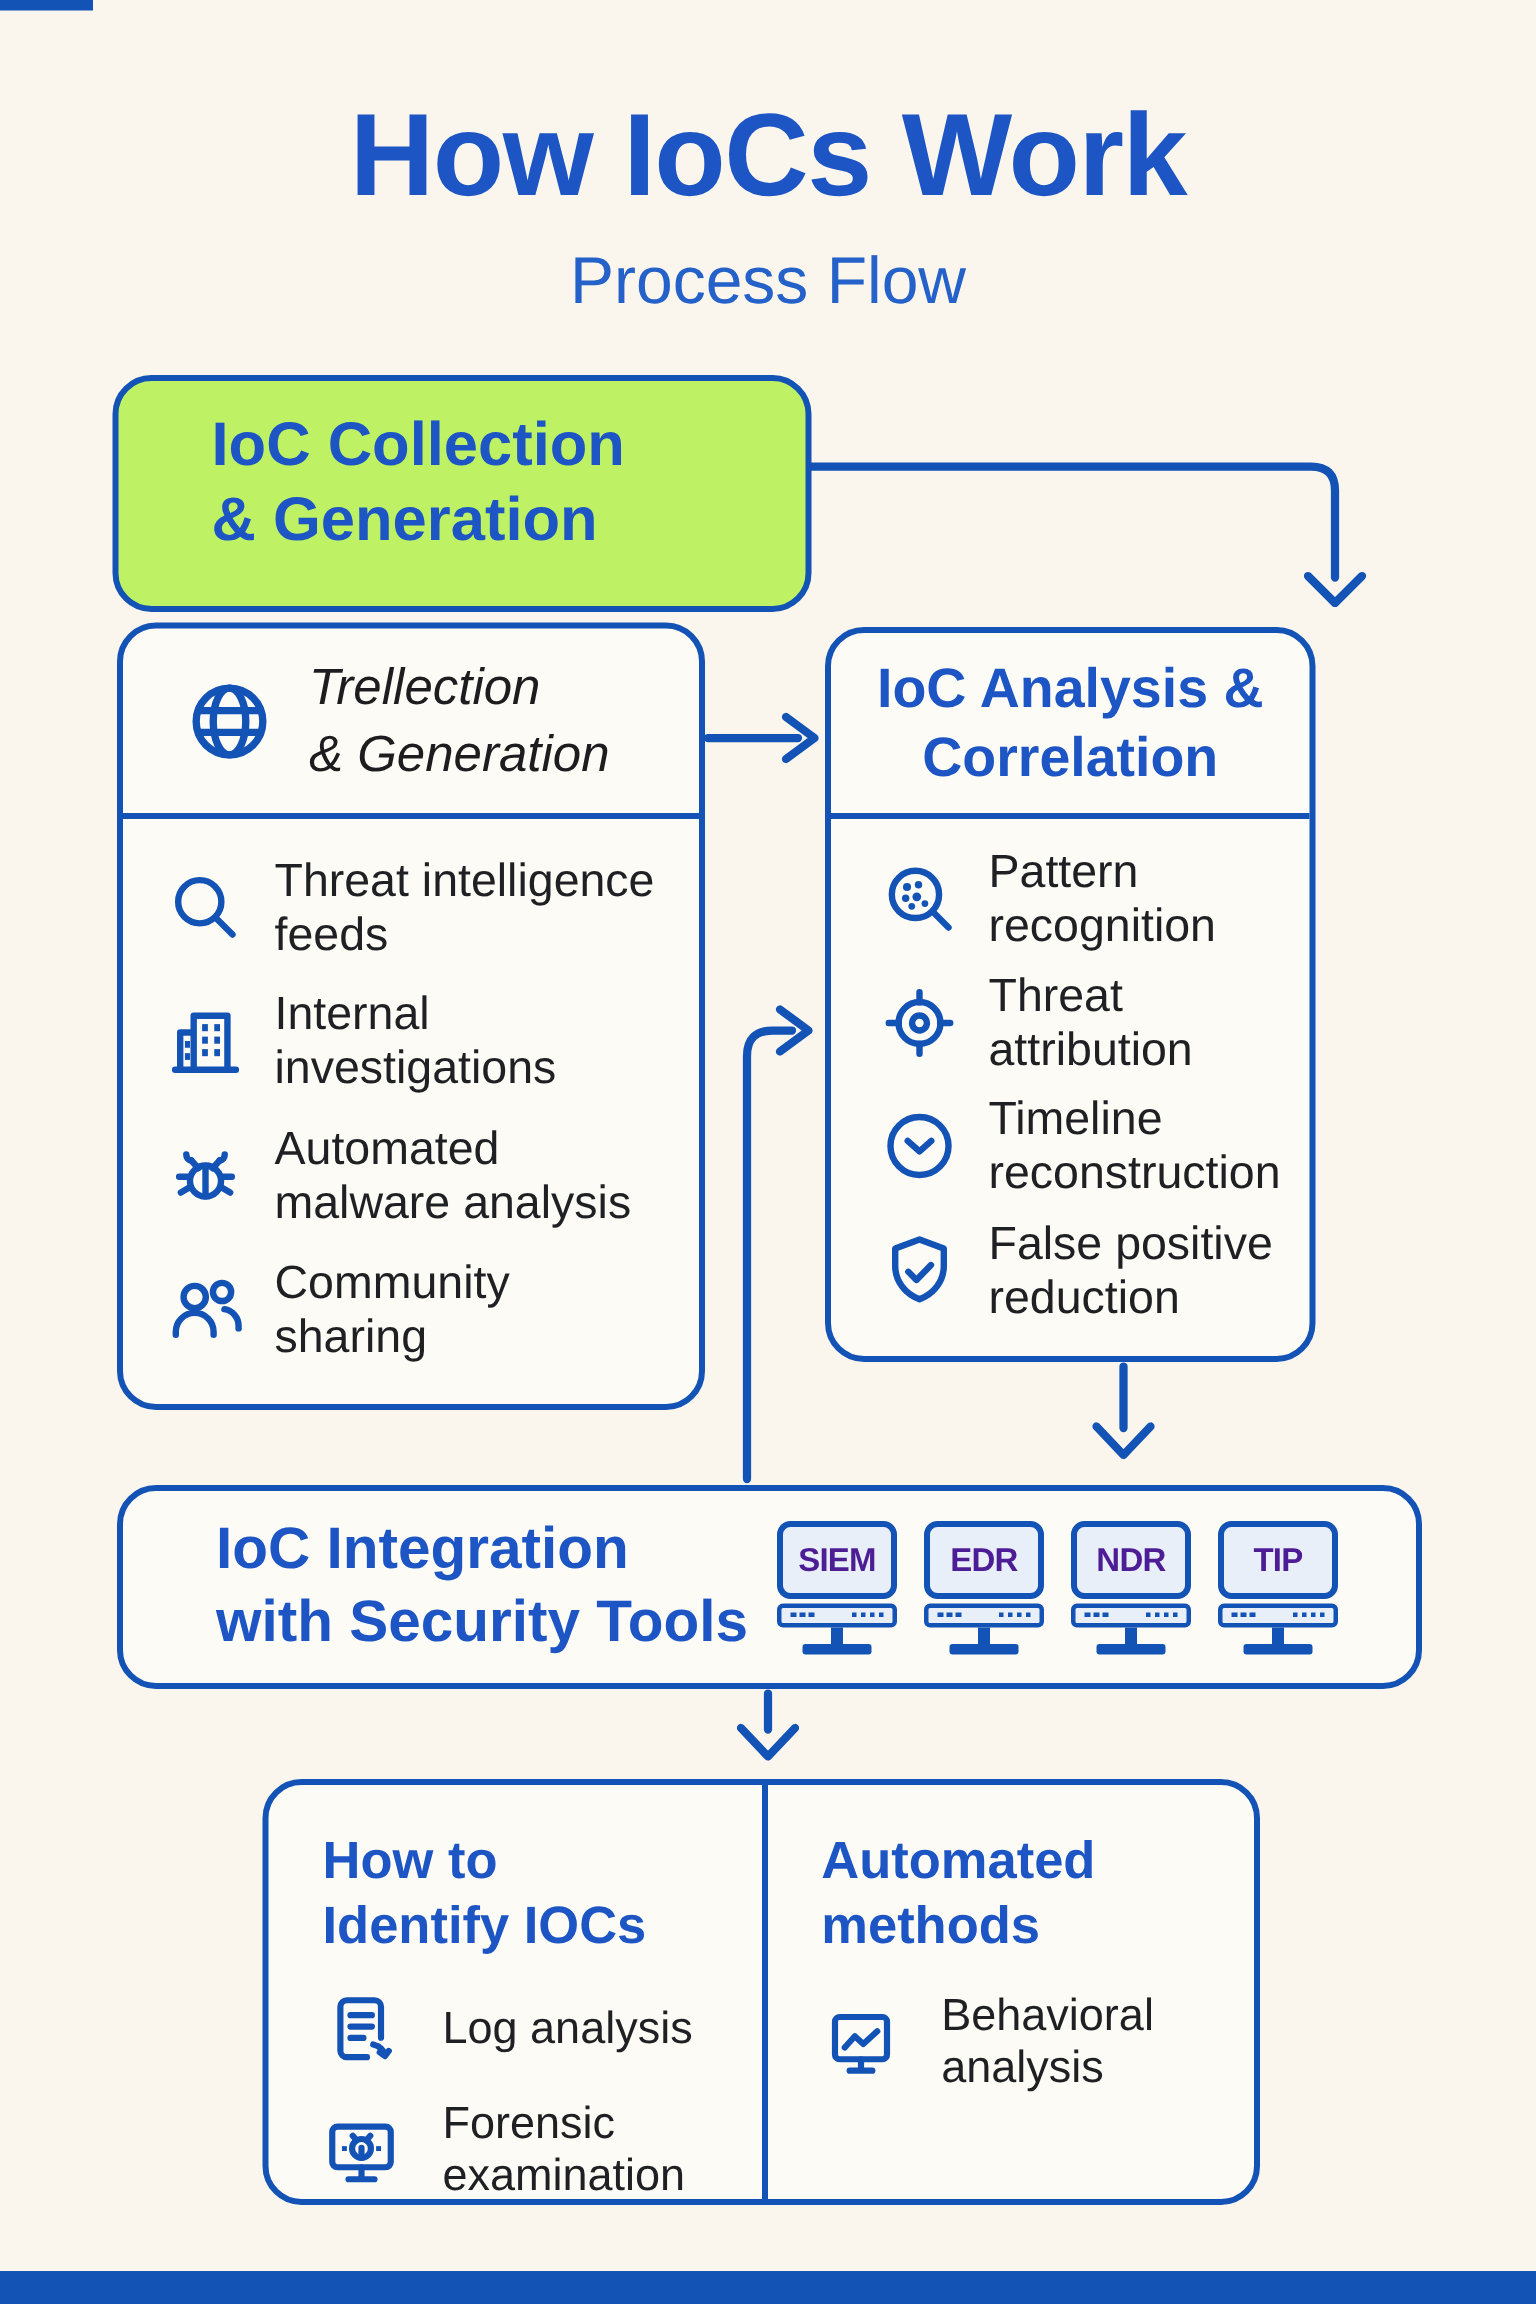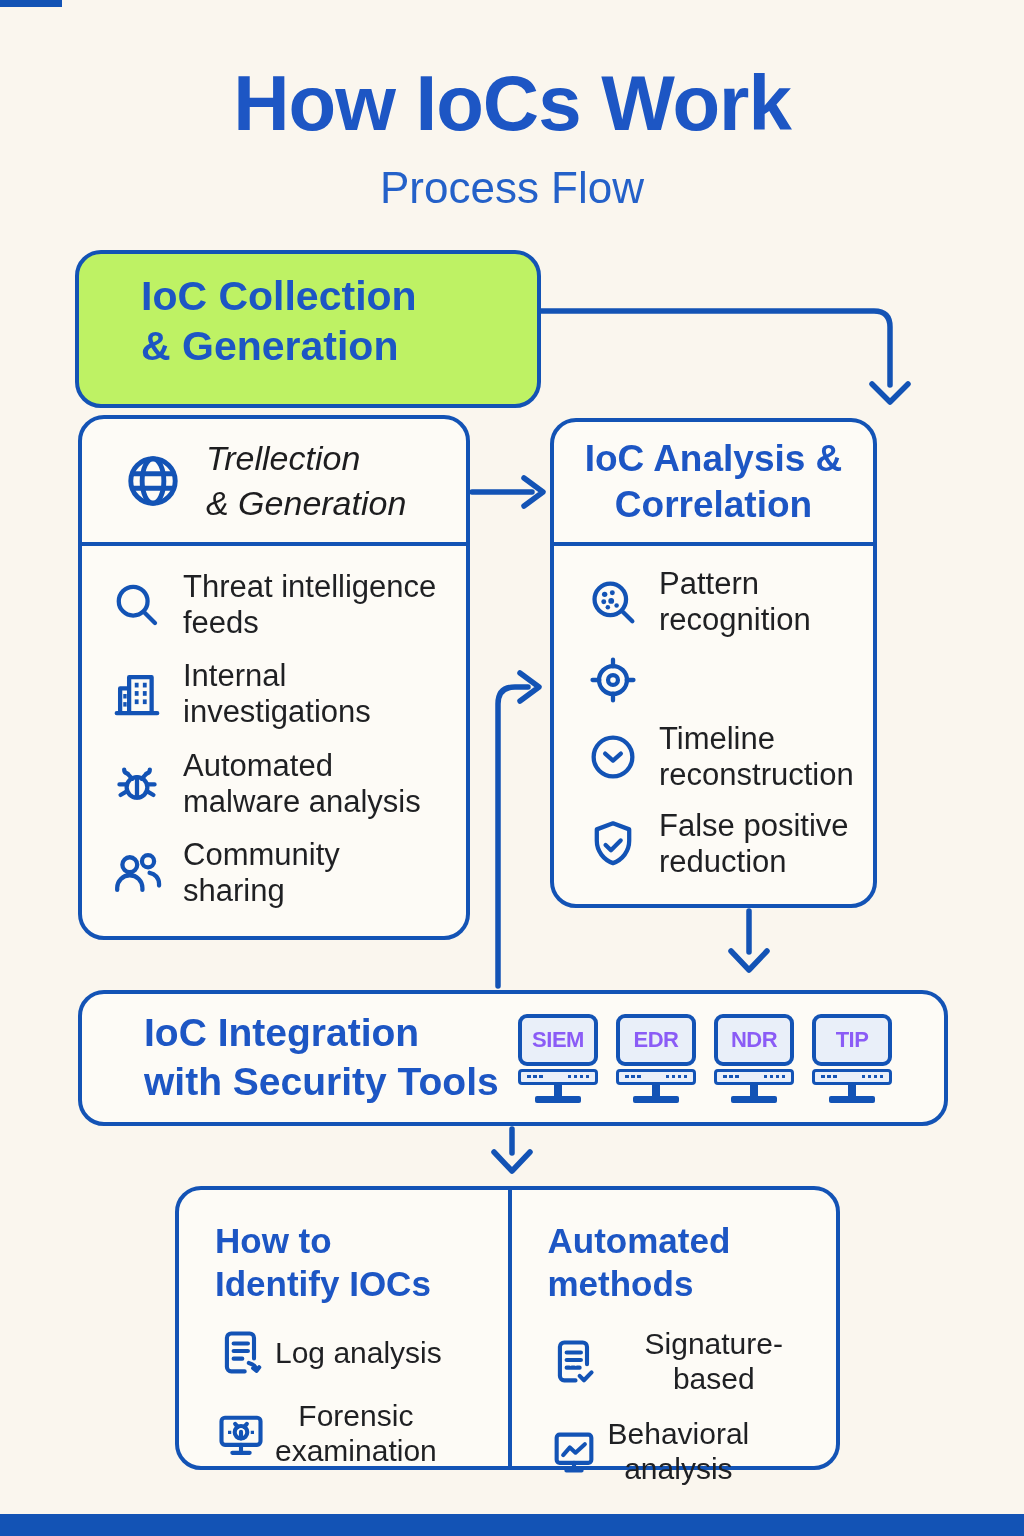--- a/index.html
+++ b/index.html
@@ -66,38 +66,38 @@
 
   
   .integration-box { left:78px; top:990px; width:870px; height:136px;
     display:flex; align-items:center; padding:0 52px 0 62px; }
   .integration-title { flex:1; font-size:39px; font-weight:700; color:#1d56c4; line-height:1.25; }
   .monitors { display:flex; gap:18px; align-items:flex-start; }
   .monitor { display:flex; flex-direction:column; align-items:center; width:80px; }
   .monitor-screen {
     width:80px; height:52px; box-sizing:border-box; border:4px solid #1353b5; border-radius:9px;
     background:#e9eff9; display:flex; align-items:center; justify-content:center;
-    font-size:22px; font-weight:700; color:#8b5cf6; letter-spacing:-0.5px;
+    font-size:22px; font-weight:700; color:#4c1d95; letter-spacing:-0.5px;
   }
   .monitor-chassis {
     margin-top:3px; width:80px; height:16px; box-sizing:border-box;
     border:3.5px solid #1353b5; border-radius:4px; background:#e9eff9;
     display:flex; align-items:center; justify-content:space-between; padding:0 6px;
   }
   .dots { display:flex; gap:2.5px; }
   .dot { width:3.5px; height:3.5px; background:#1353b5; }
   .monitor-stem { width:8px; height:11px; background:#1353b5; }
   .monitor-foot { width:46px; height:7px; background:#1353b5; border-radius:2px; }
 
   
   .methods-box { left:175px; top:1186px; width:665px; height:284px; display:flex; }
   .half { width:50%; box-sizing:border-box; padding:30px 16px 16px 36px; }
   .half-right { border-left:4.5px solid #1353b5; }
   .half-title { font-size:35px; font-weight:700; color:#1d56c4; line-height:1.22; margin-bottom:22px; }
-  .half .item { margin-bottom:20px; gap:8px;text-align:center; }
+  .half .item { margin-bottom:20px; gap:28px; }
   .half .item svg { width:52px; height:52px; }
   .half .item-text { font-size:30px; }
 
   .ic { stroke:#1353b5; fill:none; stroke-width:1.9; stroke-linecap:round; stroke-linejoin:round; }
   .icfill { fill:#1353b5; stroke:none; }
 </style>
 </head>
 <body>
 
 <div class="canvas">
@@ -204,20 +204,21 @@
         </svg>
         <div class="item-text prewrap">Pattern
 recognition</div>
       </div>
       <div class="item">
         <svg class="ic" viewBox="0 0 24 24">
           <circle cx="12" cy="12" r="6.2"></circle>
             <circle cx="12" cy="12" r="2.2"></circle>
           <path d="M12 2.9v3M12 18.1v3M2.9 12h3M18.1 12h3"></path>
         </svg>
+        <div class="item-text prewrap">Threat attribution</div>
       </div>
       <div class="item">
         <svg class="ic" viewBox="0 0 24 24">
           <circle cx="12" cy="12" r="8.6"></circle>
           <path d="M8.5 10.5l3.5 3.1 3.5-3.1"></path>
         </svg>
         <div class="item-text prewrap">Timeline
 reconstruction</div>
       </div>
       <div class="item">
@@ -335,29 +336,20 @@
         </svg>
         <div class="item-text prewrap">Forensic
 examination</div>
       </div>
     </div>
     <div class="half half-right">
       <div class="half-title prewrap">Automated
 methods</div>
       <div class="item">
         <svg class="ic" viewBox="0 0 24 24">
-          <path d="M18 13V5a2 2 0 0 0-2-2H7.5a2 2 0 0 0-2 2v13.5a2 2 0 0 0 2 2h5.2"></path>
-          <path d="M8.6 7.6h6.6M8.6 11.1h6.6"></path>
-          <path d="M8.6 14.6h1.2M11 14.6h1.2M13.4 14.6h1.2"></path>
-          <path d="M14.6 18.4l2 2 3.5-3.6"></path>
-        </svg>
-        <div class="item-text prewrap">Signature-based</div>
-      </div>
-      <div class="item">
-        <svg class="ic" viewBox="0 0 24 24">
           <rect x="4" y="4" width="16" height="13" rx="1.4"></rect>
           <path d="M7 13.4l3.1-3.5 2.6 2.4 4.3-3.9"></path>
           <path d="M12 17v2.7M8.5 20.5h7"></path>
         </svg>
         <div class="item-text prewrap">Behavioral
 analysis</div>
       </div>
     </div>
   </div>
 

